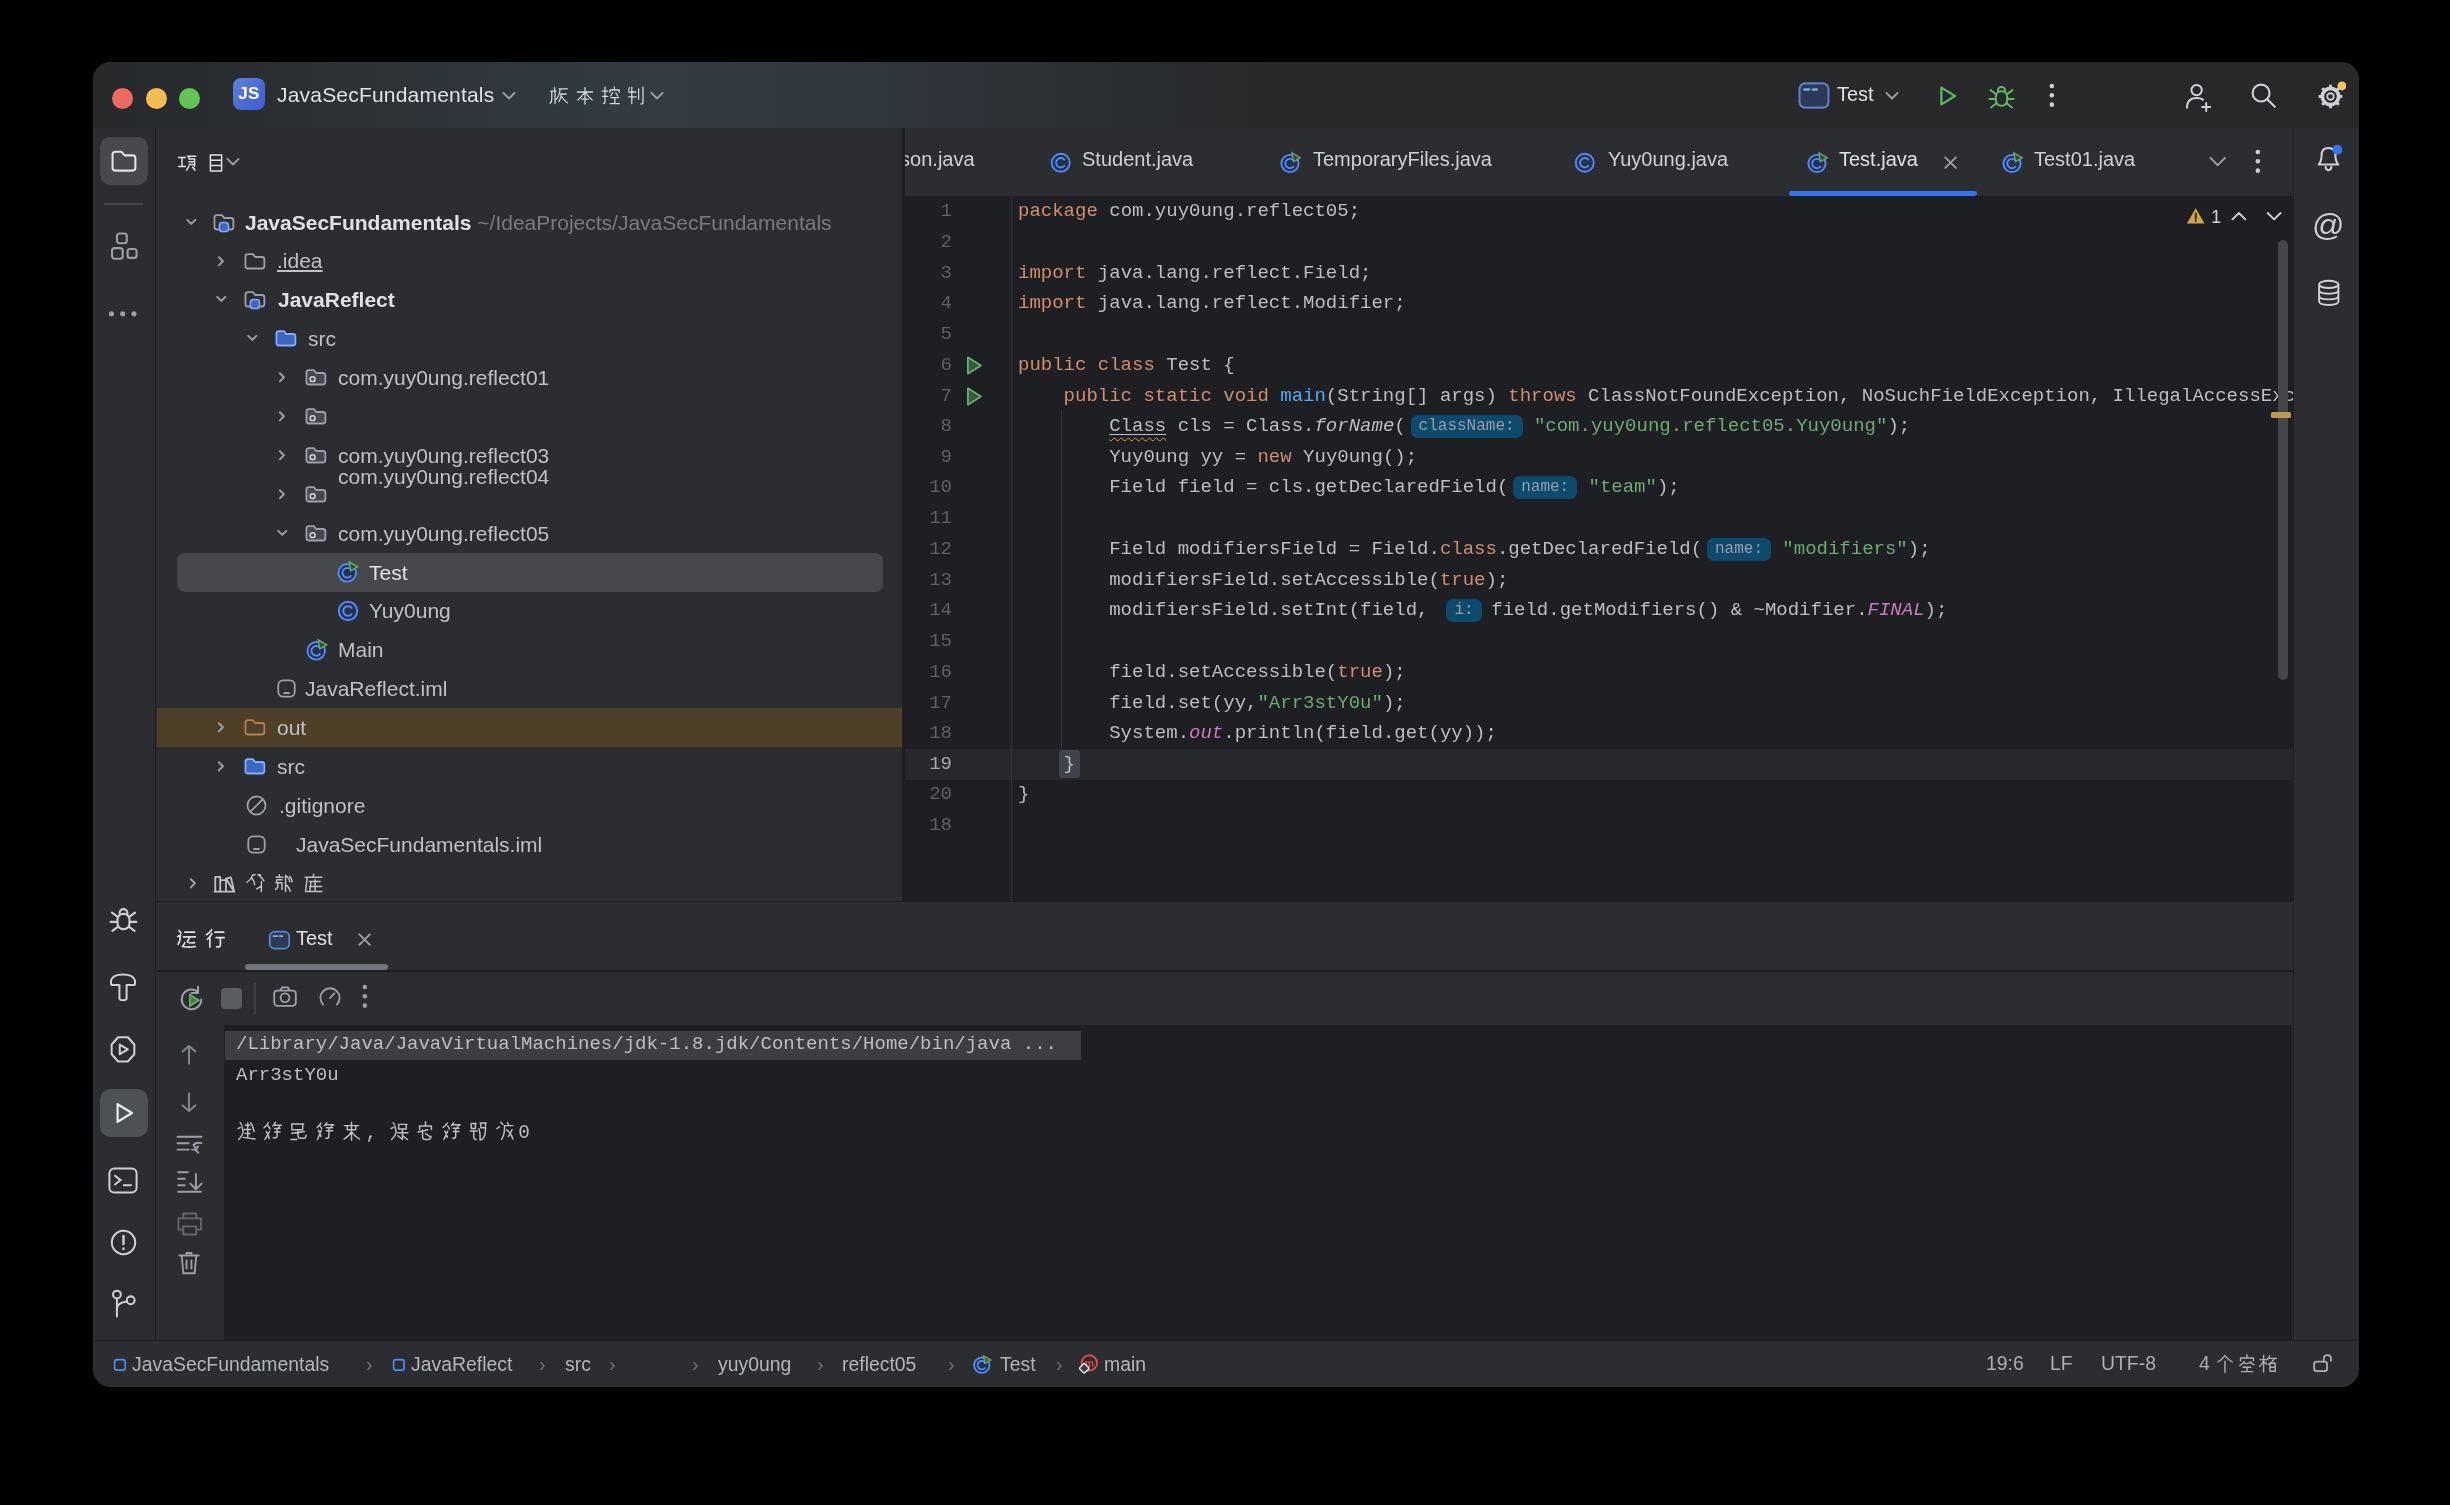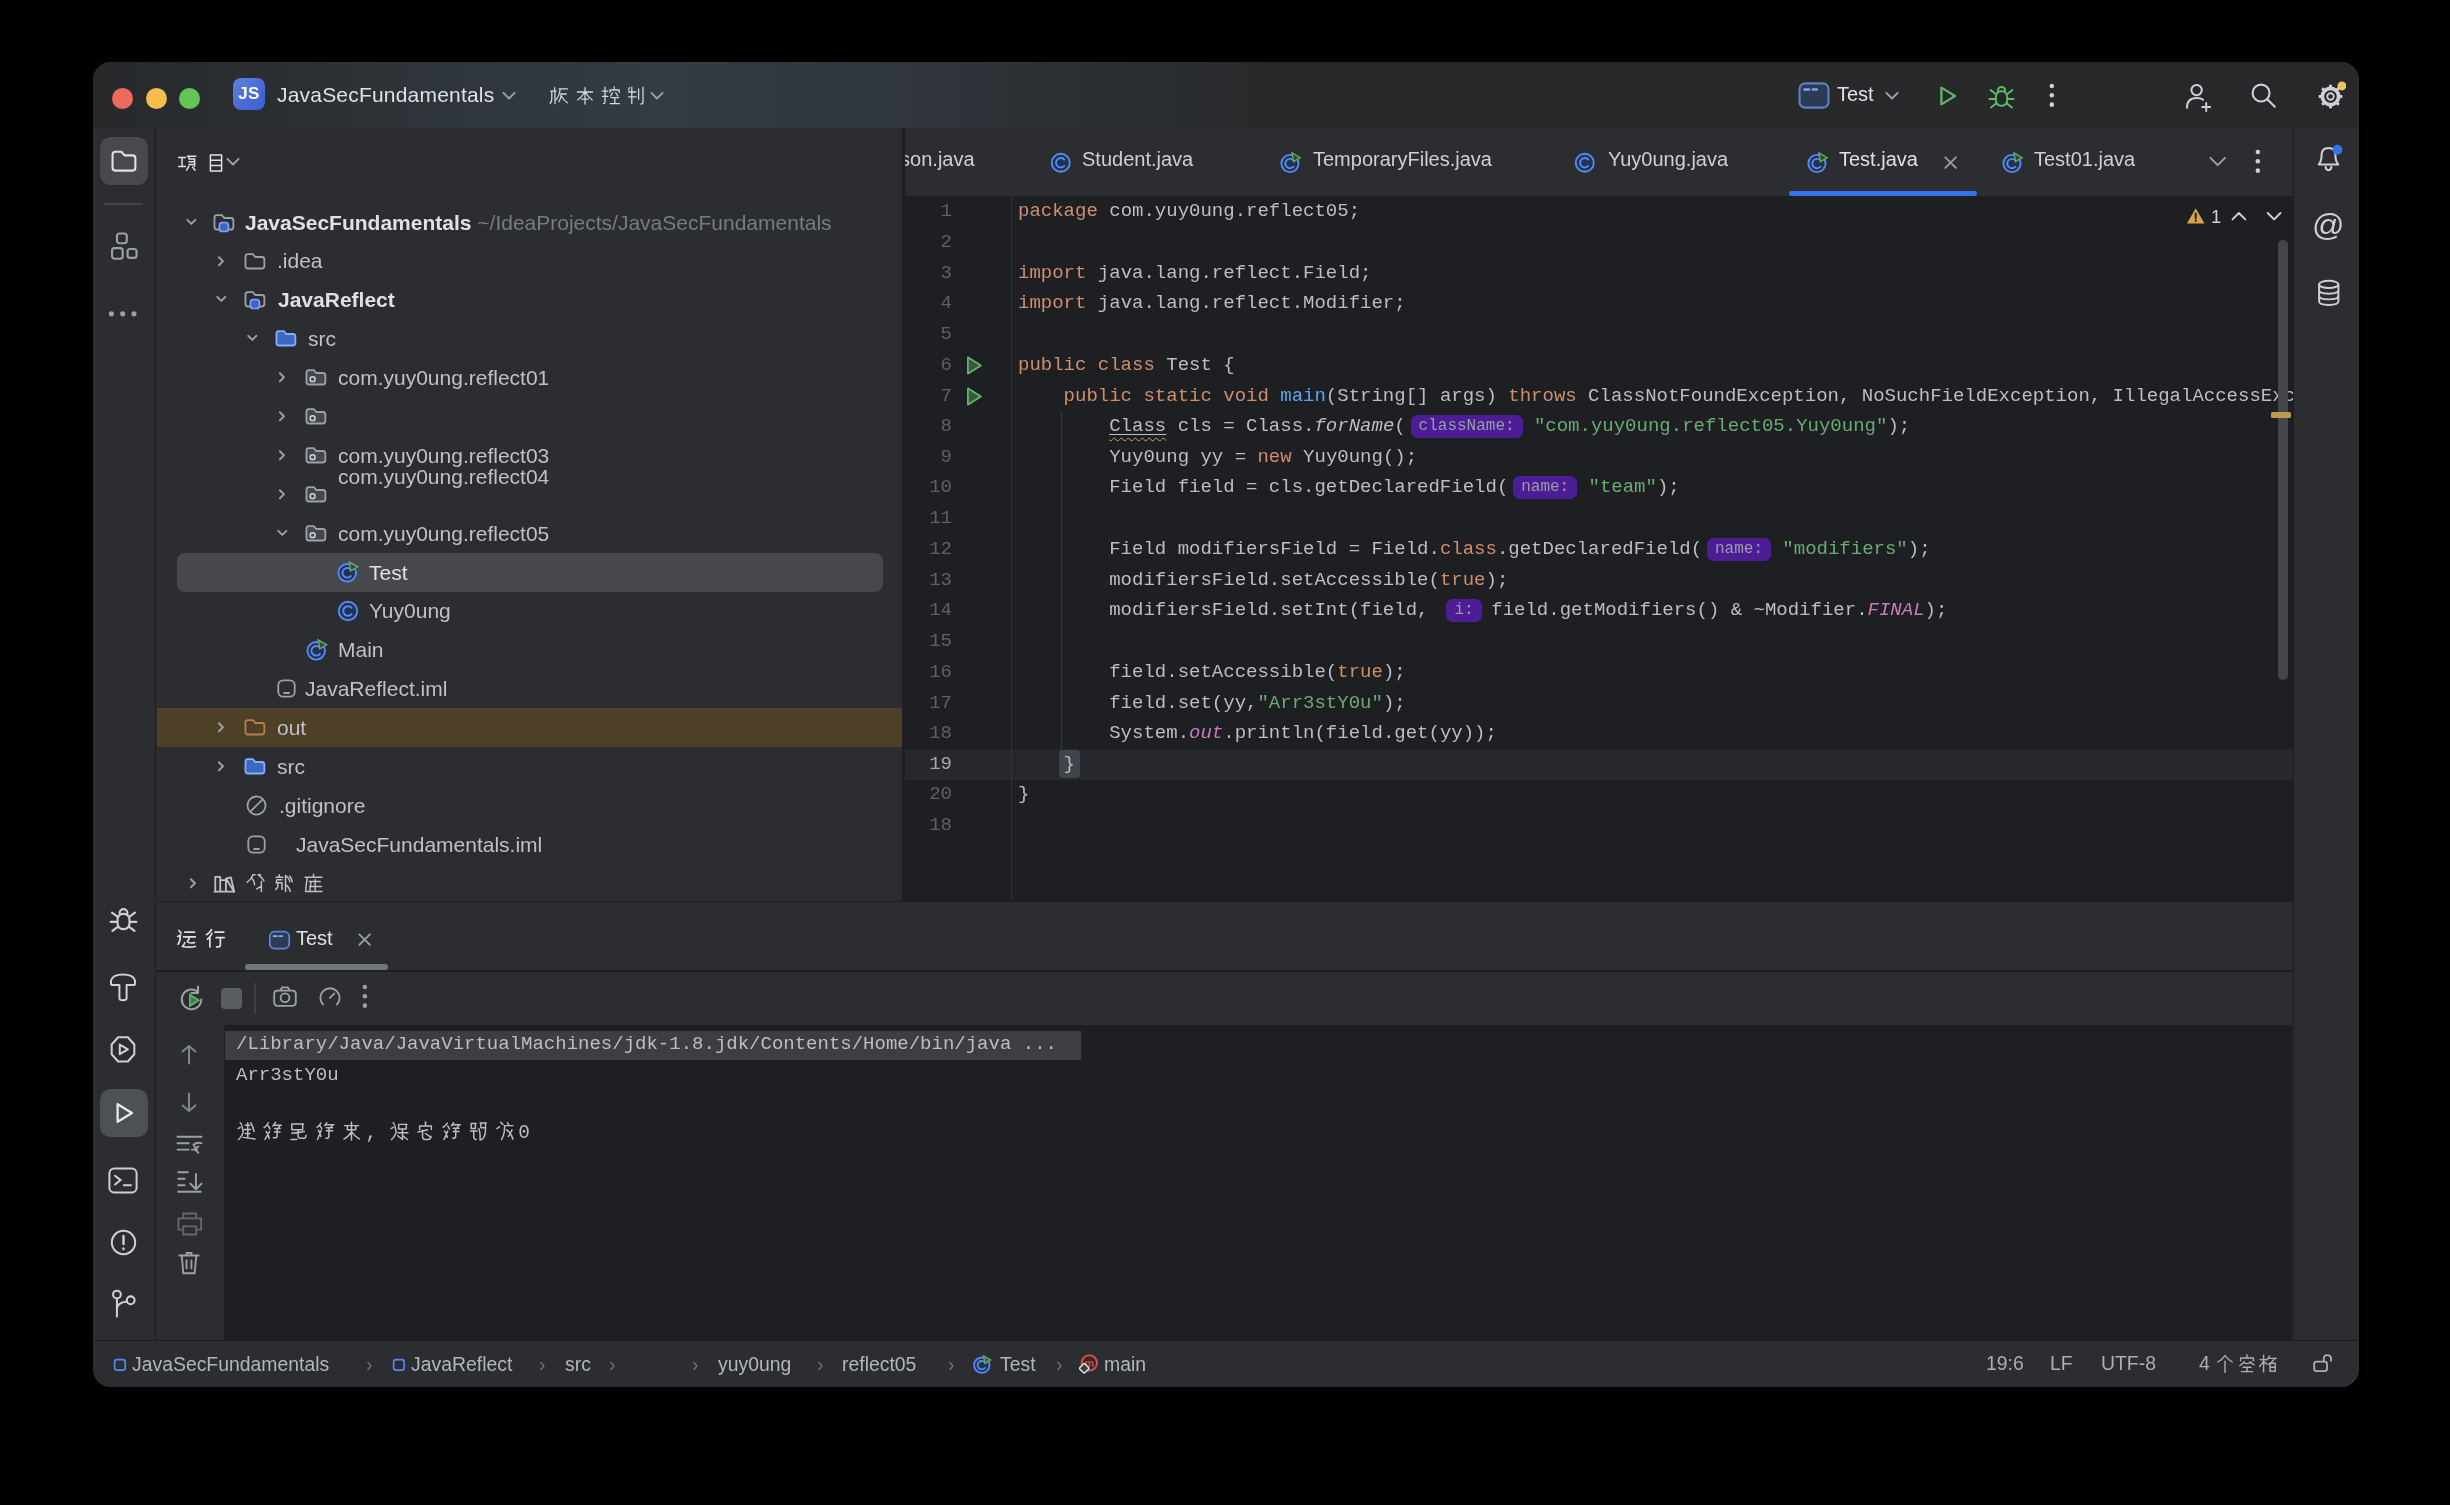--- a/index.html
+++ b/index.html
@@ -23,21 +23,21 @@
 #runp{position:absolute;left:64px;top:839px;width:2136px;height:438px;background:#2b2d30;border-top:1.6px solid #1e1f22;box-sizing:border-box;}
 #console{position:absolute;left:67px;top:123px;width:2068px;height:315px;background:#1e1f22;}
 #status{position:absolute;left:0;top:1278px;width:2266px;height:47px;background:#2b2d30;border-top:1.6px solid #1e1f22;box-sizing:border-box;color:#b2b5bc;font-size:19.4px;}
 .mono{font-family:"Liberation Mono",monospace;font-size:19px;}
 .cl{position:absolute;left:113px;white-space:pre;color:#bcbec4;height:31px;line-height:31px;}
 .ln{position:absolute;left:0px;width:47px;text-align:right;color:#5d6167;height:31px;line-height:31px;}
 .kw{color:#cf8e6d;}
 .st{color:#6aab73;}
 .fn{color:#56a8f5;}
 .it{color:#c77dbb;font-style:italic;}
-.pill{display:inline-block;background:#4c1d95;color:#999ea6;font-size:16px;line-height:23px;height:23px;
+.pill{display:inline-block;background:#0c4a6e;color:#999ea6;font-size:16px;line-height:23px;height:23px;
  border-radius:6.5px;padding:0 8px;margin:0 11.3px 0 4.9px;vertical-align:0.8px;}
 .pill2{margin:0 9.7px 0 6.5px;}
 .trow{position:absolute;left:0;width:745px;height:39px;line-height:39px;white-space:nowrap;}
 .bold{font-weight:bold;color:#dfe1e5;}
 .dim{color:#787c82;}
 .wavy{text-decoration:underline wavy #c8a34c 1.2px;text-underline-offset:5.7px;}
 .u1{text-decoration:underline solid #bcbec4 1.2px;text-underline-offset:3.2px;}
 .sbi{position:absolute;top:11.3px;color:#acaeb3;}
 .bc{color:#b2b5bc;}
 .bsep{color:#6f737a;}
@@ -202,21 +202,21 @@
           <span class="a" style="left:88px;"><span class="bold">JavaSecFundamentals</span> <span class="dim">~/IdeaProjects/JavaSecFundamentals</span></span>
         </div>
 
 <svg class="sv" style="left:57px;top:126px;" width="14.6" height="14.6" viewBox="0 0 18 18">
           <path class="chev" d="M6 4l5 5-5 5"></path>
         </svg>
 <svg class="sv" style="left:86px;top:122px;" width="23" height="23" viewBox="0 0 28 28">
           <path d="M3 8q0-3 3-3h6l3 3.5h8q3 0 3 3v8q0 3-3 3H6q-3 0-3-3z" fill="none" stroke="#9da0a8" stroke-width="2.2"></path>
         </svg>
 <div class="trow" style="top:113px;">
-          <span class="a" style="left:120px;">.idea</span>
+          <span class="a" style="left:120px;text-decoration:underline;">.idea</span>
         </div>
 
 <svg class="sv" style="left:57px;top:164px;" width="14.6" height="14.6" viewBox="0 0 18 18">
           <path class="chev" d="M4 6l5 5 5-5"></path>
         </svg>
 <svg class="sv" style="left:86px;top:160px;" width="23" height="23" viewBox="0 0 28 28">
           <path d="M3 8q0-3 3-3h6l3 3.5h8q3 0 3 3v8q0 3-3 3H6q-3 0-3-3z" fill="none" stroke="#9da0a8" stroke-width="2.2"></path>
           <rect x="9" y="14" width="11" height="11" rx="3.5" fill="#3b66c6" stroke="#80a7f5" stroke-width="2"></rect>
         </svg>
 <div class="trow" style="top:152px;">

